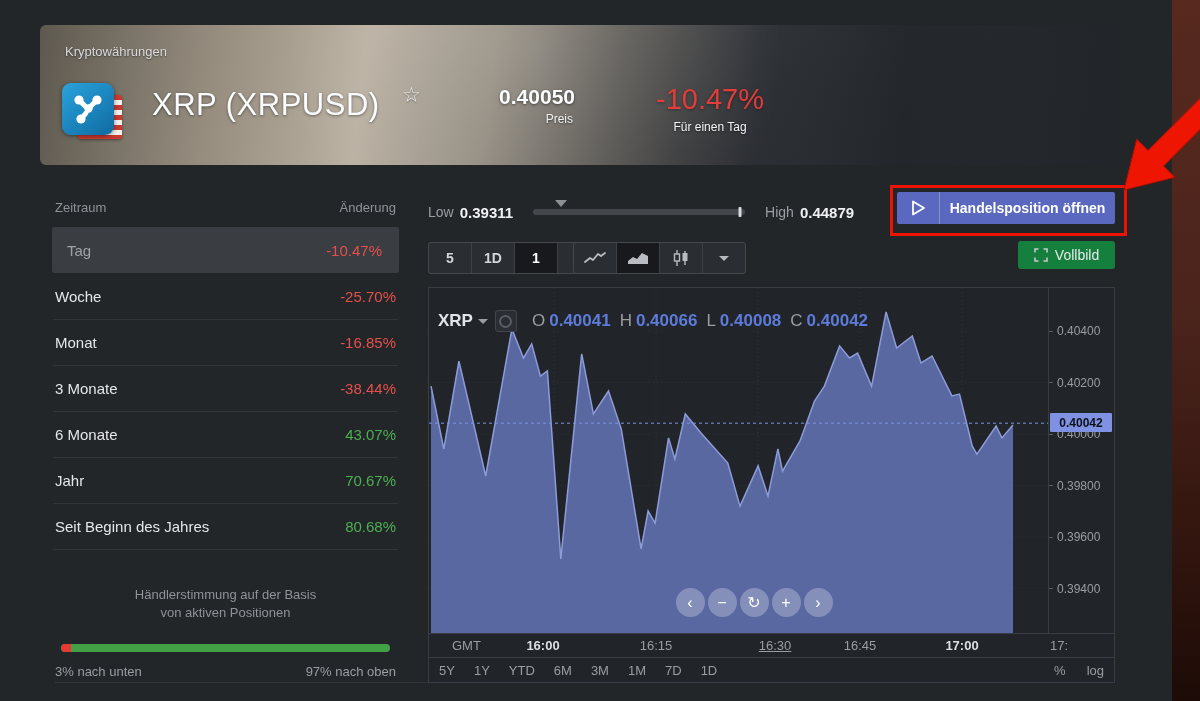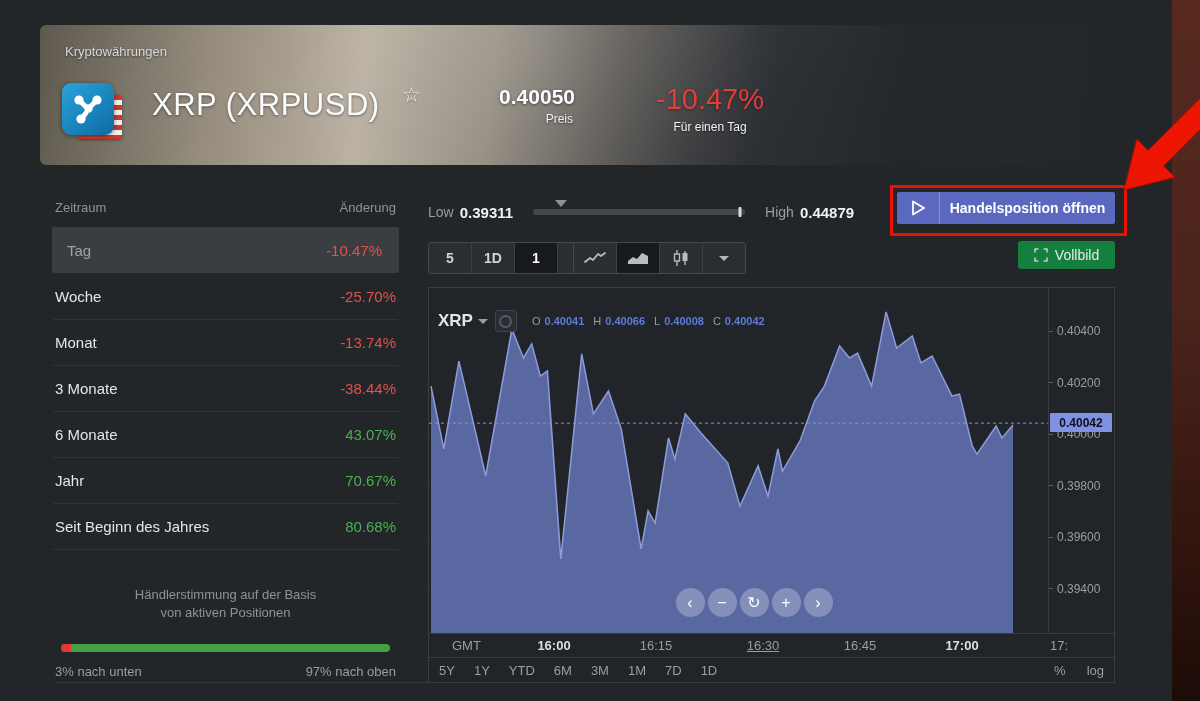--- a/index.html
+++ b/index.html
@@ -85,21 +85,21 @@
   .price-axis{position:absolute;left:619px;top:0;width:66px;height:345px;border-left:1px solid #393c42;}
   .ytick{position:absolute;left:8px;font-size:12px;color:#9a9da2;}
   .ytick-dash{position:absolute;left:0;width:4px;height:1px;background:#5a5d63;}
   .price-tag{position:absolute;left:1px;width:62px;height:19px;background:#7e91e2;color:#0d1017;
     font-size:12px;font-weight:700;display:flex;align-items:center;justify-content:center;border-radius:1px;z-index:5;}
   .legend{position:absolute;left:9px;top:22px;display:flex;align-items:center;gap:7px;z-index:6;}
   .sym{font-size:17px;font-weight:600;color:#e2e4e7;cursor:pointer;display:flex;align-items:center;gap:5px;}
   .eye-btn{width:20px;height:20px;border:1px solid #42454b;border-radius:3px;background:#2a2d33;
     display:flex;align-items:center;justify-content:center;cursor:pointer;}
   .eye-circle{width:9px;height:9px;border:2px solid #585c63;border-radius:50%;}
-  .ohlc{display:flex;gap:9px;font-size:11px;margin-left:8px;}
+  .ohlc{display:flex;gap:9px;font-size:17px;margin-left:8px;}
   .ohlc .k{color:#9a9da2;margin-right:4px;}
   .ohlc .v{color:#5d7bd8;font-weight:700;}
   .time-row{position:absolute;left:0;top:345px;width:685px;height:24px;border-top:1px solid #393c42;}
   .gmt{position:absolute;left:23px;top:4px;font-size:13px;color:#9a9da2;}
   .tlabel{position:absolute;top:4px;font-size:13px;color:#9a9da2;transform:translateX(-50%);white-space:nowrap;}
   .tlabel.bold{color:#dcdee1;font-weight:700;}
   .range-btn-row{position:absolute;left:0;top:369px;width:685px;height:26px;border-top:1px solid #393c42;
     display:flex;align-items:center;justify-content:space-between;padding:0 10px;box-sizing:border-box;}
   .rb-left{display:flex;gap:19px;} .rb-right{display:flex;gap:21px;}
   .rb{font-size:13px;color:#9a9da2;cursor:pointer;}
@@ -155,21 +155,21 @@
         <div class="s-row selected">
           <span class="lbl">Tag</span>
           <span class="val down">-10.47%</span>
         </div>
         <div class="s-row">
           <span class="lbl">Woche</span>
           <span class="val down">-25.70%</span>
         </div>
         <div class="s-row">
           <span class="lbl">Monat</span>
-          <span class="val down">-13.74%</span>
+          <span class="val down">-16.85%</span>
         </div>
         <div class="s-row">
           <span class="lbl">3 Monate</span>
           <span class="val down">-38.44%</span>
         </div>
         <div class="s-row">
           <span class="lbl">6 Monate</span>
           <span class="val up">43.07%</span>
         </div>
         <div class="s-row">
@@ -315,23 +315,23 @@
         <div class="ytick" style="top: 139px;">0.40000</div>
         <div class="ytick-dash" style="top: 197px;"></div>
         <div class="ytick" style="top: 190.5px;">0.39800</div>
         <div class="ytick-dash" style="top: 248.5px;"></div>
         <div class="ytick" style="top: 242px;">0.39600</div>
         <div class="ytick-dash" style="top: 300px;"></div>
         <div class="ytick" style="top: 293.5px; text-align: right;">0.39400</div>
       </div>
     <div class="time-row">
       <span class="gmt">GMT</span>
-    <span class="tlabel bold" style="left: 125px; text-align: center;">16:00</span>
+    <span class="tlabel bold" style="left: 114px; text-align: center;">16:00</span>
         <span class="tlabel" style="left: 227px;">16:15</span>
-        <span class="tlabel" style="left: 334px; text-decoration: underline;">16:30</span>
+        <span class="tlabel" style="left: 346px; text-decoration: underline;">16:30</span>
         <span class="tlabel" style="left: 431px;">16:45</span>
         <span class="tlabel bold" style="left: 533px;">17:00</span>
         <span class="tlabel" style="left: 630px;">17:</span>
       </div>
     <div class="range-btn-row">
       <div class="rb-left">
           <span class="rb">5Y</span>
           <span class="rb">1Y</span>
           <span class="rb">YTD</span>
           <span class="rb">6M</span>

